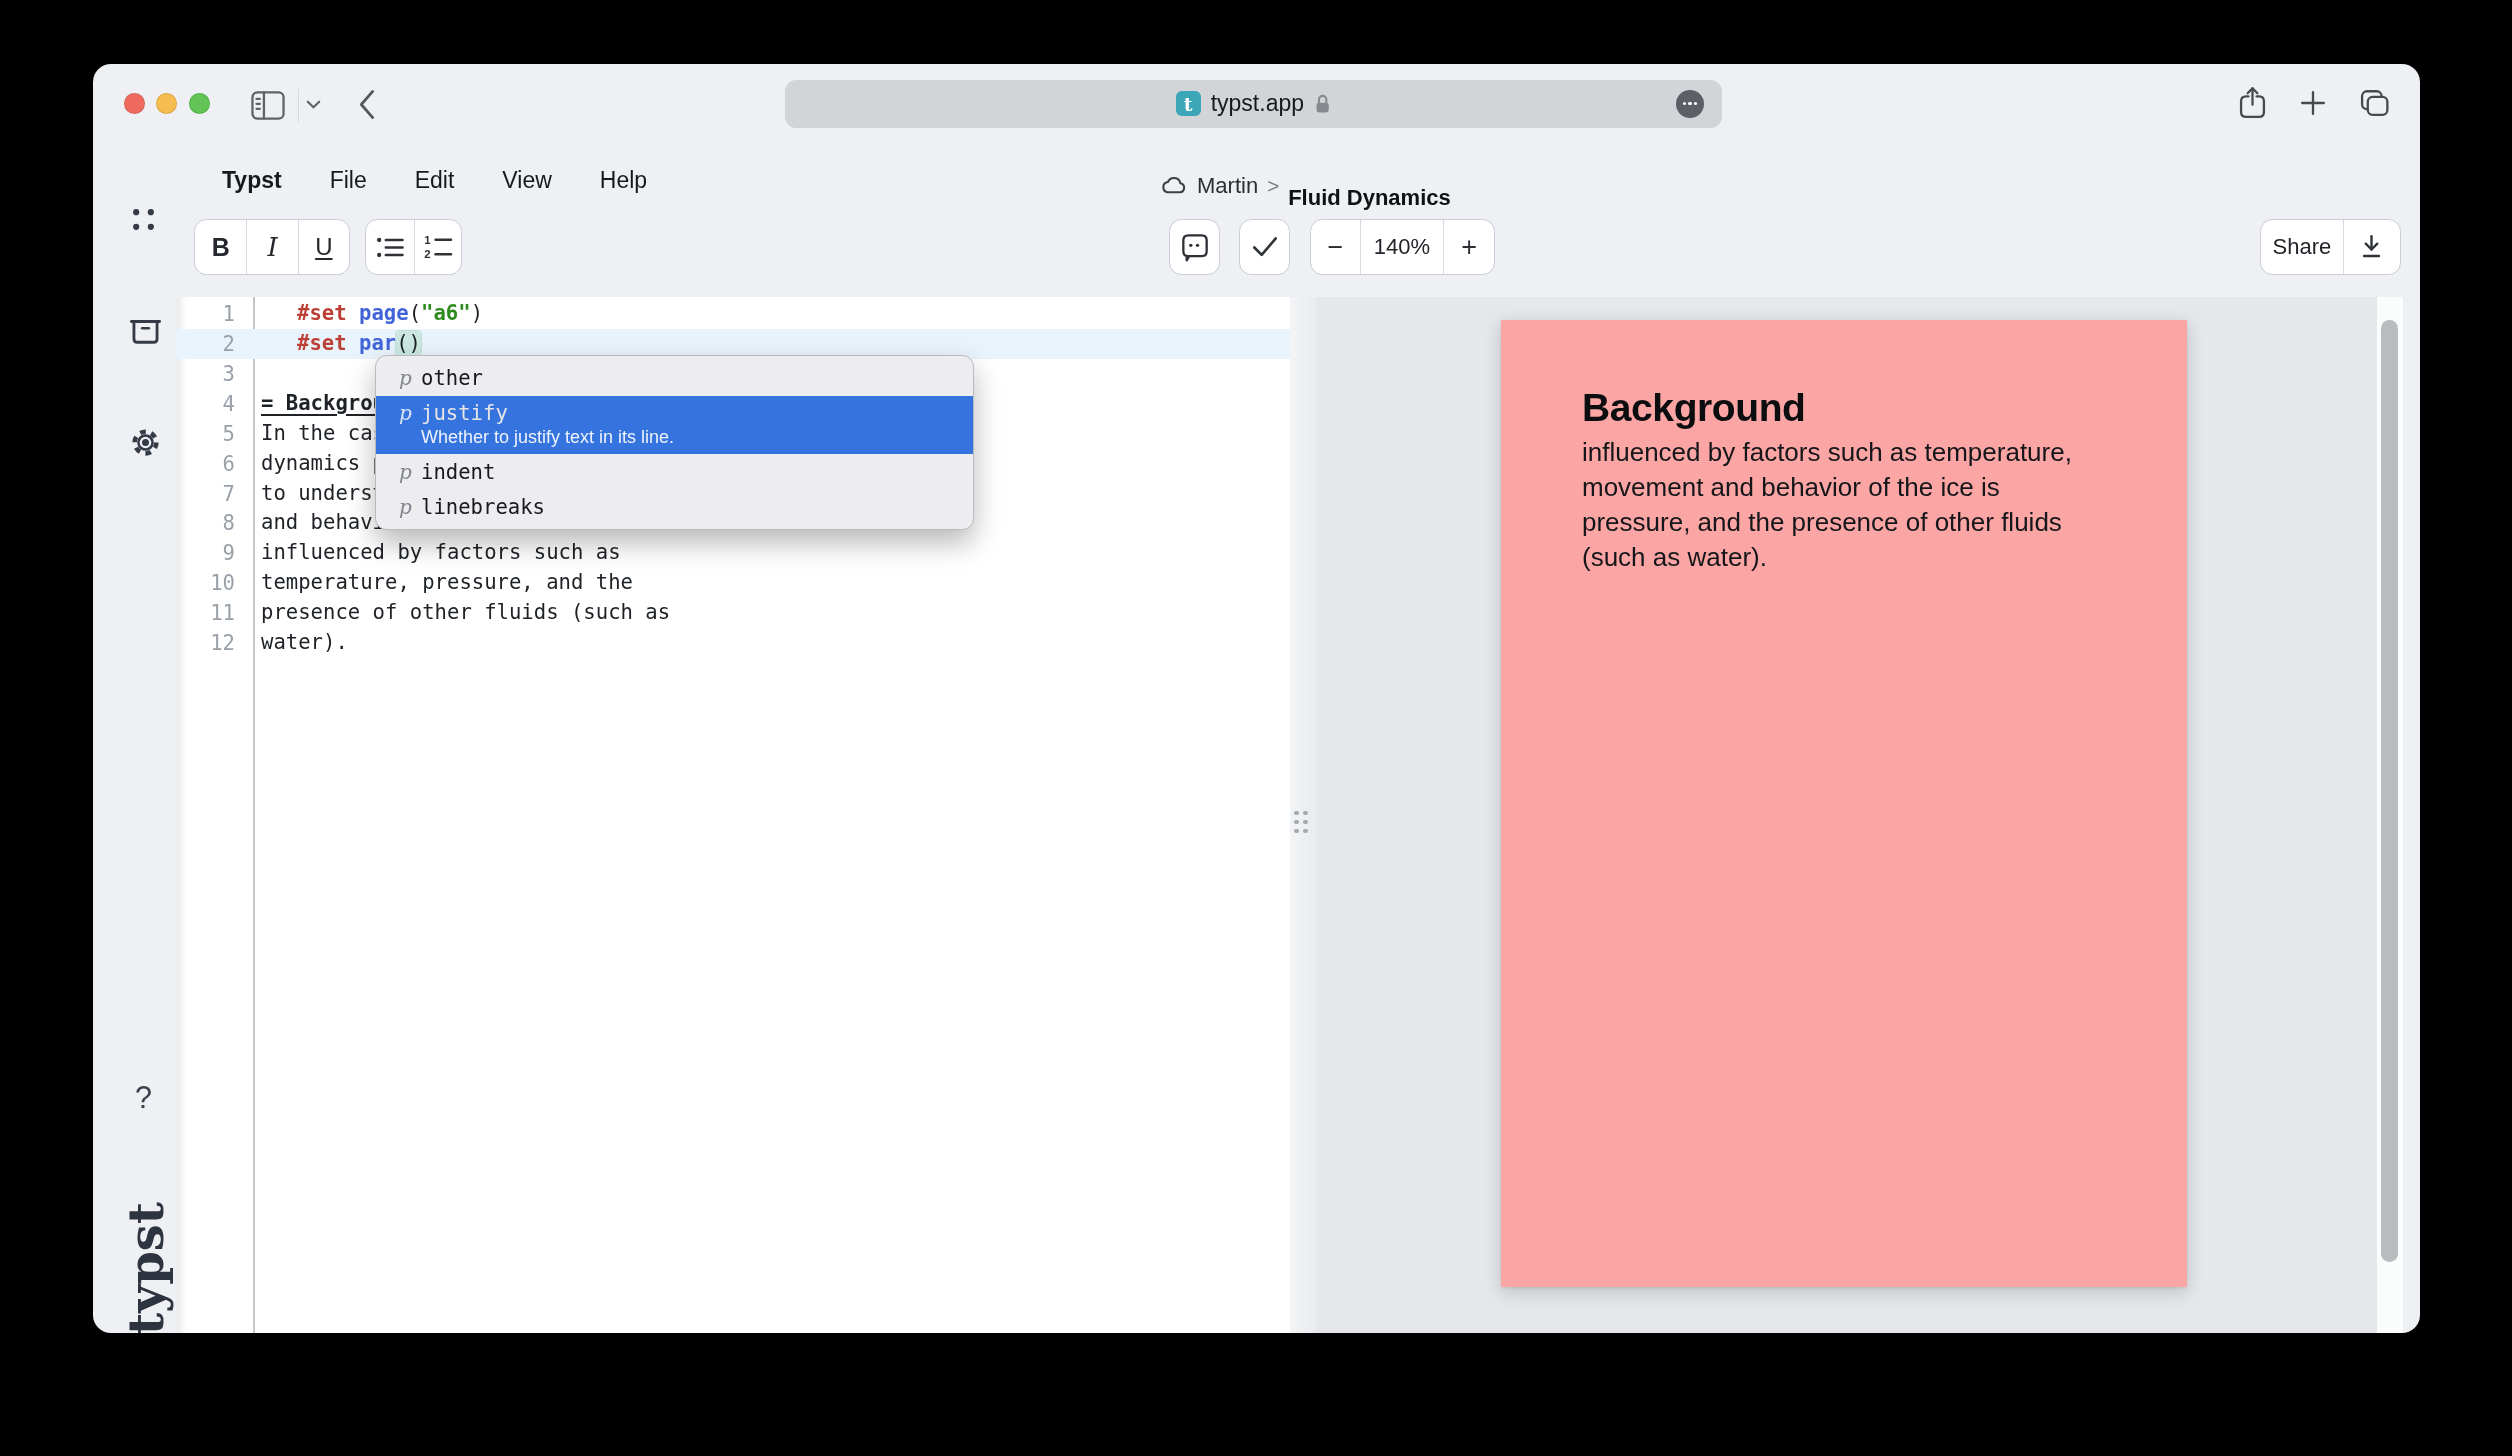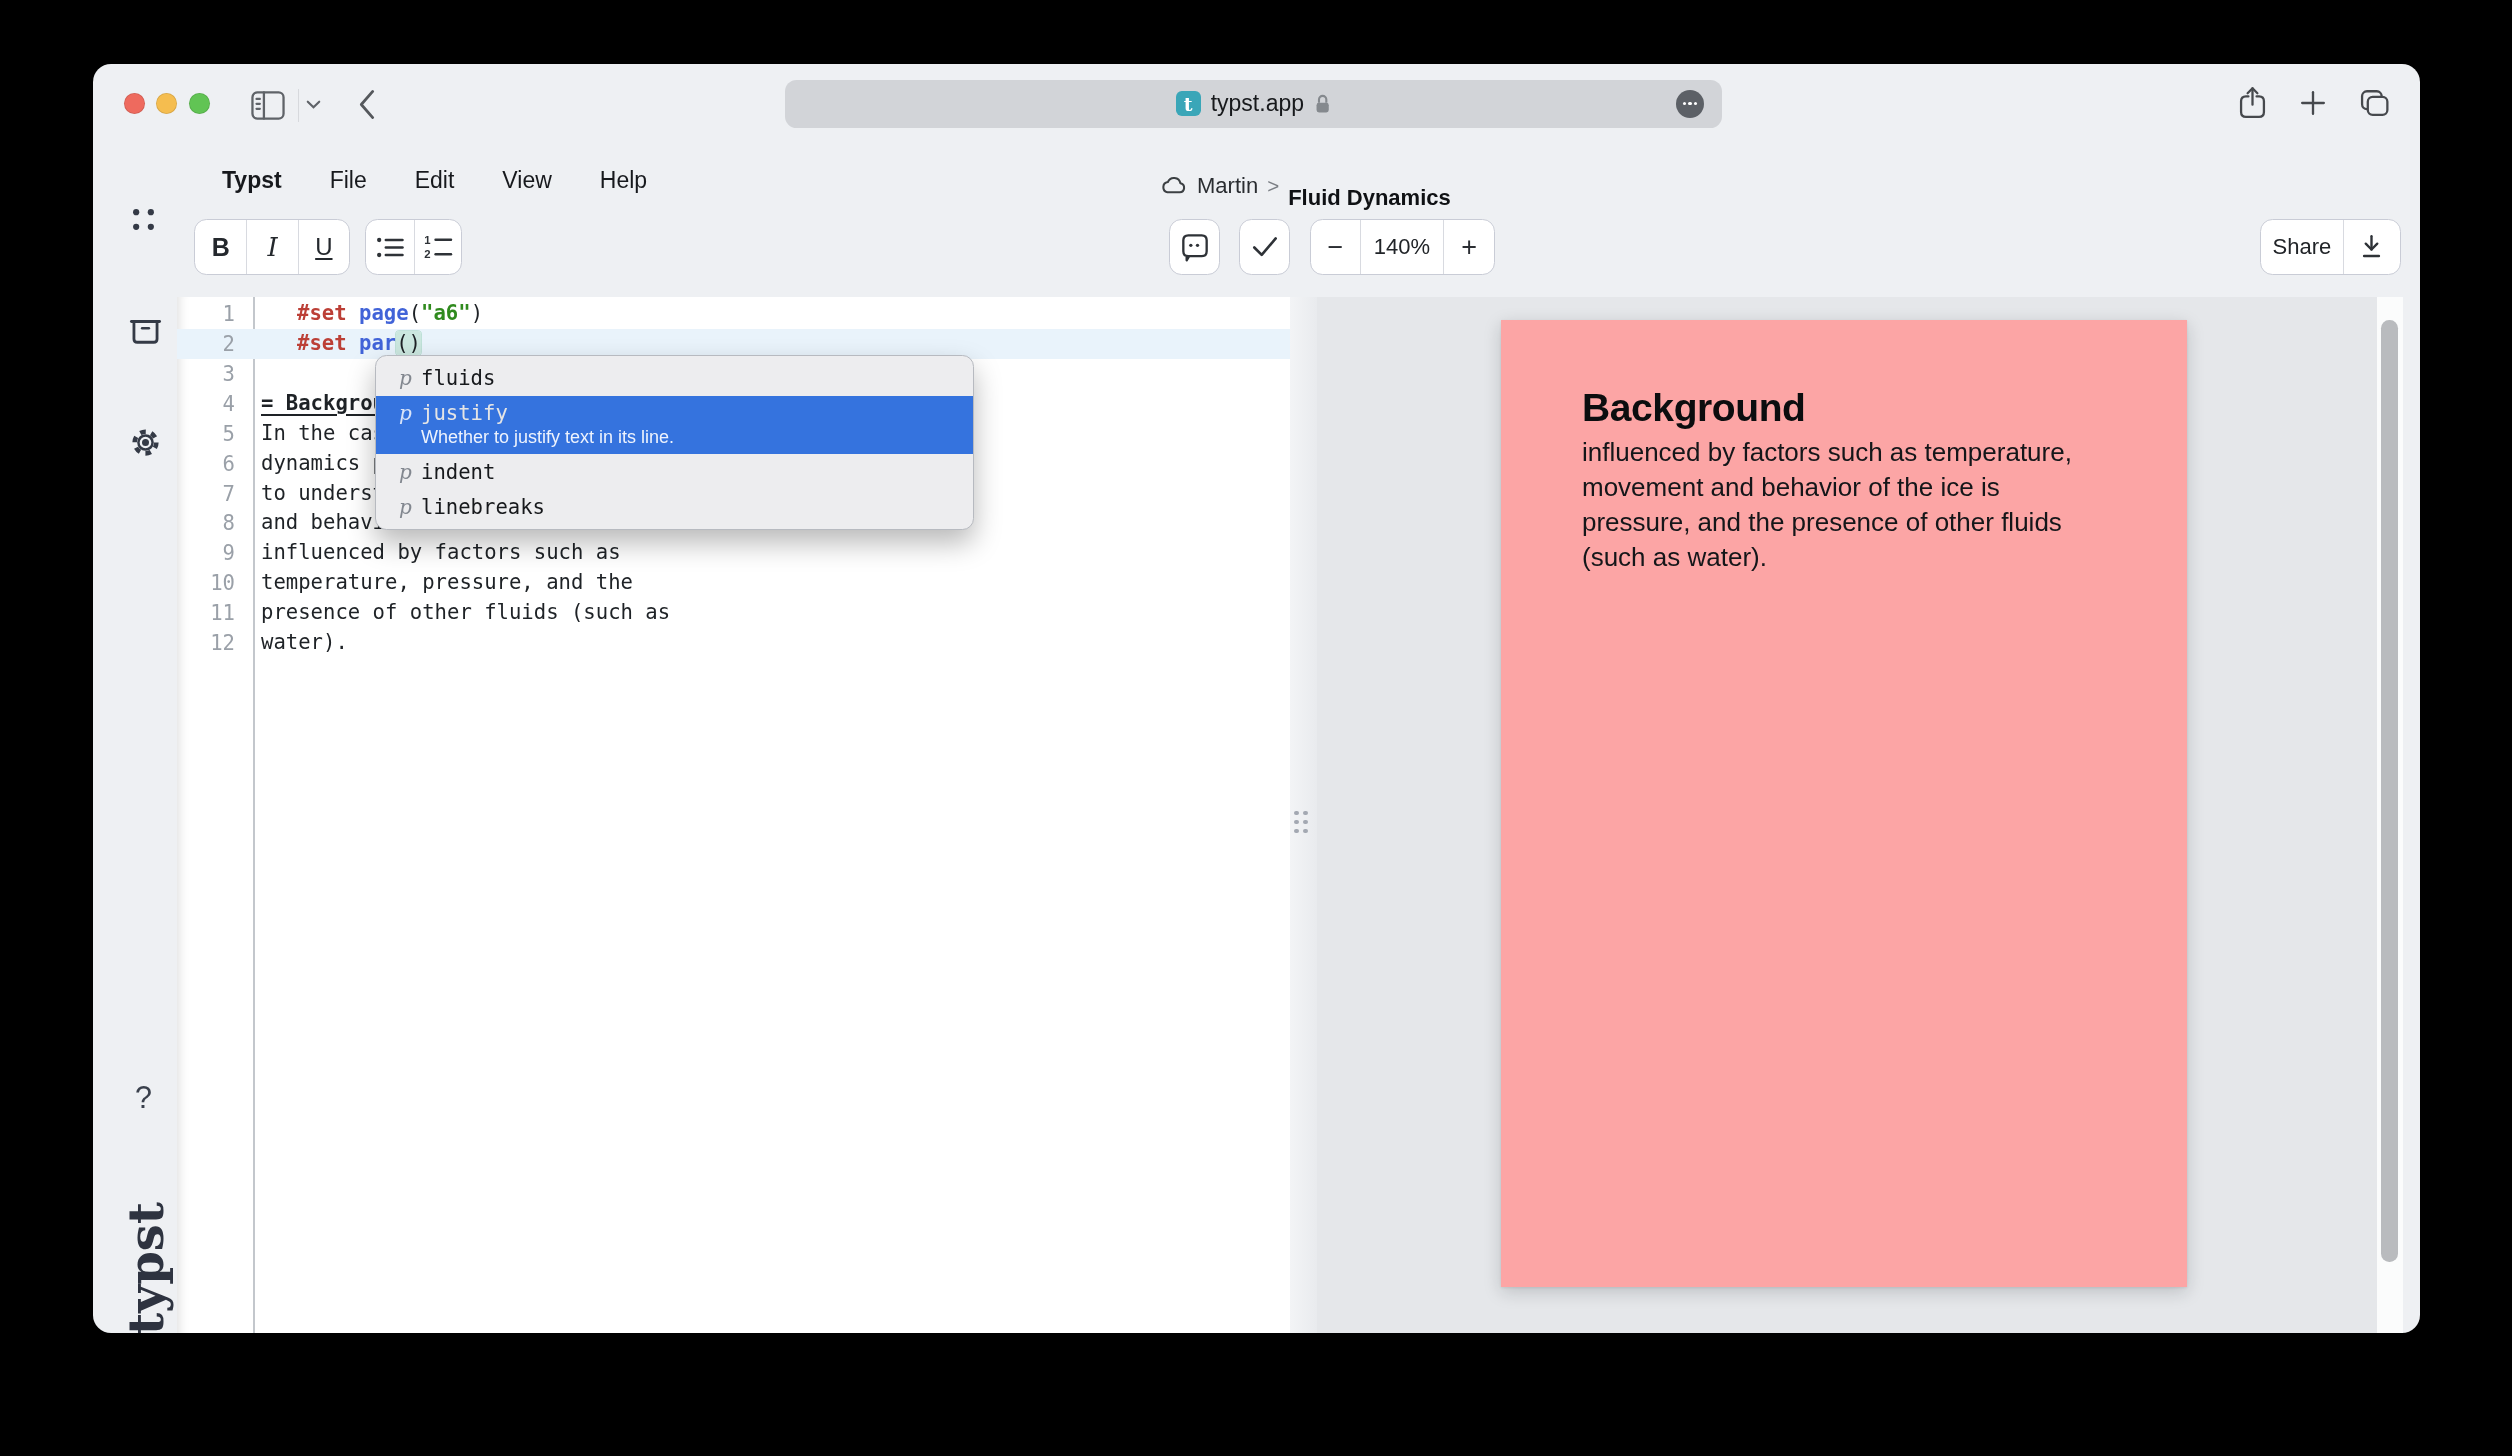--- a/index.html
+++ b/index.html
@@ -316,21 +316,21 @@
           <span class="line-num">12</span>
           <span class="code-text"><span class="tok-pu">water).</span></span>
         </div>
       </div>
   </div>
 
   <div class="autocomplete" id="ac-list">
       <div class="ac-row">
         <div class="ac-line">
           <span class="ac-p">p</span>
-          <span class="ac-label">fluids</span>
+          <span class="ac-label">other</span>
         </div>
       </div>
       <div class="ac-row selected">
         <div class="ac-line">
           <span class="ac-p">p</span>
           <span class="ac-label">justify</span>
         </div>
         <div class="ac-desc">Whether to justify text in its line.</div>
       </div>
       <div class="ac-row">

